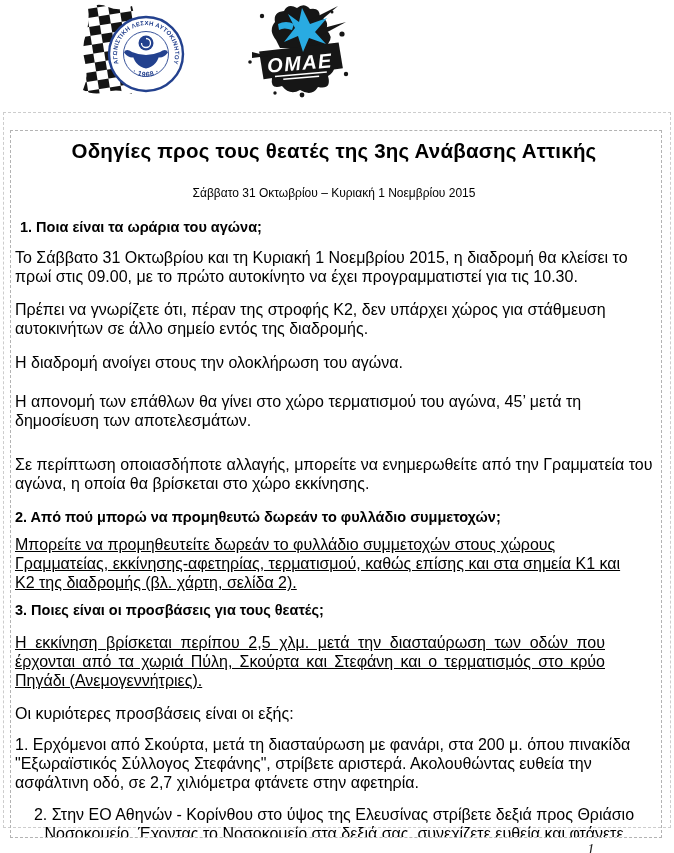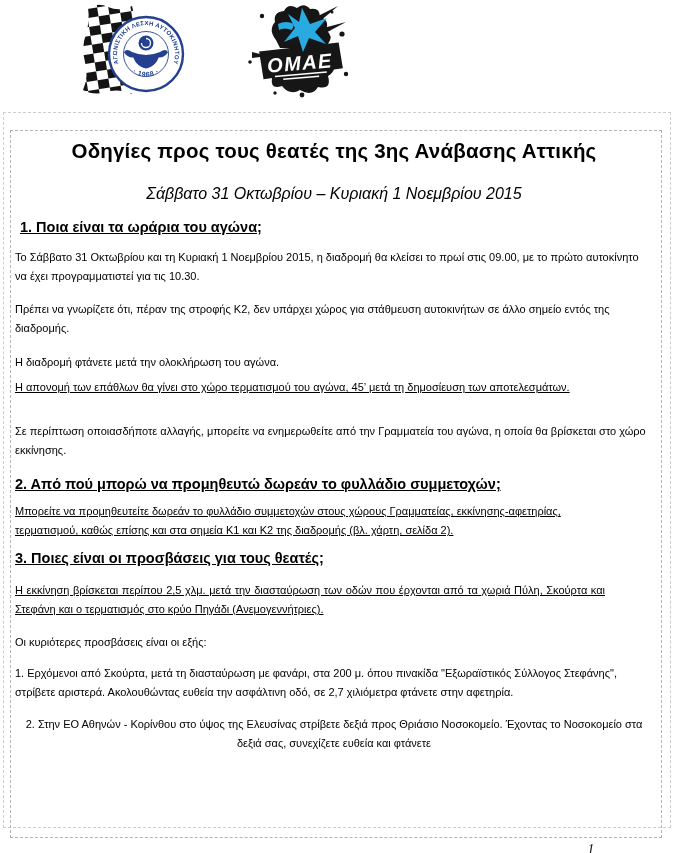--- a/index.html
+++ b/index.html
@@ -23,33 +23,33 @@
     border:1px dashed #b3b3b3;box-sizing:border-box;
     padding:0 8px 0 4px;overflow:hidden;
   }
 
   
   .doc-title{
     font-size:20.5px;font-weight:bold;text-align:center;
     margin:7px 0 0;line-height:26px;letter-spacing:0.2px;
   }
   .date-line{
-    font-size:16px;text-align:center;margin:20px 0 0;line-height:19px;font-style:italic;
+    font-size:12px;text-align:center;margin:20px 0 0;line-height:19px;
   }
   .sec-heading{
-    font-size:14.5px;font-weight:bold;line-height:19px;margin:0;text-decoration:underline;
+    font-size:14.5px;font-weight:bold;line-height:19px;margin:0;
   }
   .para{
-    font-size:11px;line-height:19px;margin:0;
+    font-size:16px;line-height:19px;margin:0;
   }
   #s1h{margin-top:15px;padding-left:5px;}
   #s1p0{margin-top:11px;max-width:648px;}
   #s1p1{margin-top:14px;max-width:636px;}
   #s1p2{margin-top:15px;}
-  #s1p3{margin-top:6px;max-width:600px;text-decoration:underline;}
+  #s1p3{margin-top:20px;max-width:600px;}
   #s1p4{margin-top:25px;max-width:645px;}
   #s2h{margin-top:15px;}
   #s2p0{margin-top:8px;max-width:612px;text-decoration:underline;}
   #s3h{margin-top:9px;}
   #s3p0{margin-top:13px;width:590px;text-align:justify;text-decoration:underline;}
   #s3p1{margin-top:14px;}
   #s3p2{margin-top:12px;max-width:628px;}
   #s3p3{margin-top:13px;max-width:648px;text-align:center;}
 
   
@@ -131,21 +131,21 @@
 
 <div class="content-box">
 
   <div class="doc-title">Οδηγίες προς τους θεατές της 3ης Ανάβασης Αττικής</div>
 
   <div class="date-line">Σάββατο 31 Οκτωβρίου – Κυριακή 1 Νοεμβρίου 2015</div>
 
   <div id="s1h" class="sec-heading">1. Ποια είναι τα ωράρια του αγώνα;</div>
   <p id="s1p0" class="para">Το Σάββατο 31 Οκτωβρίου και τη Κυριακή 1 Νοεμβρίου 2015, η διαδρομή θα κλείσει το πρωί στις 09.00, με το πρώτο αυτοκίνητο να έχει προγραμματιστεί για τις 10.30.</p>
   <p id="s1p1" class="para">Πρέπει να γνωρίζετε ότι, πέραν της στροφής Κ2, δεν υπάρχει χώρος για στάθμευση αυτοκινήτων σε άλλο σημείο εντός της διαδρομής.</p>
-  <p id="s1p2" class="para">Η διαδρομή φτάνετε μετά την ολοκλήρωση του αγώνα.</p>
+  <p id="s1p2" class="para">Η διαδρομή ανοίγει στους την ολοκλήρωση του αγώνα.</p>
   <p id="s1p3" class="para">Η απονομή των επάθλων θα γίνει στο χώρο τερματισμού του αγώνα, 45’ μετά τη δημοσίευση των αποτελεσμάτων.</p>
   <p id="s1p4" class="para">Σε περίπτωση οποιασδήποτε αλλαγής, μπορείτε να ενημερωθείτε από την Γραμματεία του αγώνα, η οποία θα βρίσκεται στο χώρο εκκίνησης.</p>
 
   <div id="s2h" class="sec-heading">2. Από πού μπορώ να προμηθευτώ δωρεάν το φυλλάδιο συμμετοχών;</div>
   <p id="s2p0" class="para">Μπορείτε να προμηθευτείτε δωρεάν το φυλλάδιο συμμετοχών στους χώρους Γραμματείας, εκκίνησης-αφετηρίας, τερματισμού, καθώς επίσης και στα σημεία Κ1 και Κ2 της διαδρομής (βλ. χάρτη, σελίδα 2).</p>
 
   <div id="s3h" class="sec-heading">3. Ποιες είναι οι προσβάσεις για τους θεατές;</div>
   <p id="s3p0" class="para">Η εκκίνηση βρίσκεται περίπου 2,5 χλμ. μετά την διασταύρωση των οδών που έρχονται από τα χωριά Πύλη, Σκούρτα και Στεφάνη και ο τερματισμός στο κρύο Πηγάδι (Ανεμογεννήτριες).</p>
   <p id="s3p1" class="para">Οι κυριότερες προσβάσεις είναι οι εξής:</p>
   <p id="s3p2" class="para">1. Ερχόμενοι από Σκούρτα, μετά τη διασταύρωση με φανάρι, στα 200 μ. όπου πινακίδα "Εξωραϊστικός Σύλλογος Στεφάνης", στρίβετε αριστερά. Ακολουθώντας ευθεία την ασφάλτινη οδό, σε 2,7 χιλιόμετρα φτάνετε στην αφετηρία.</p>

